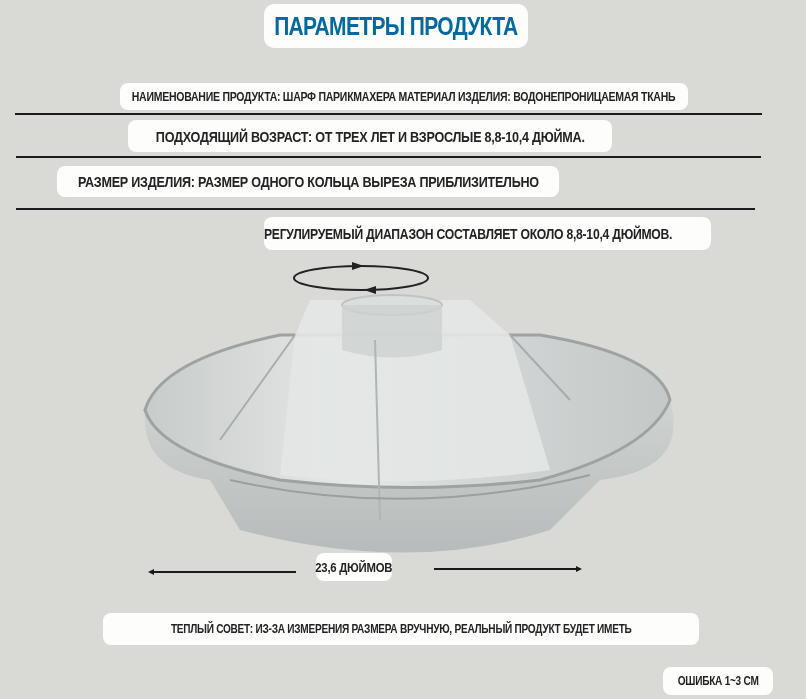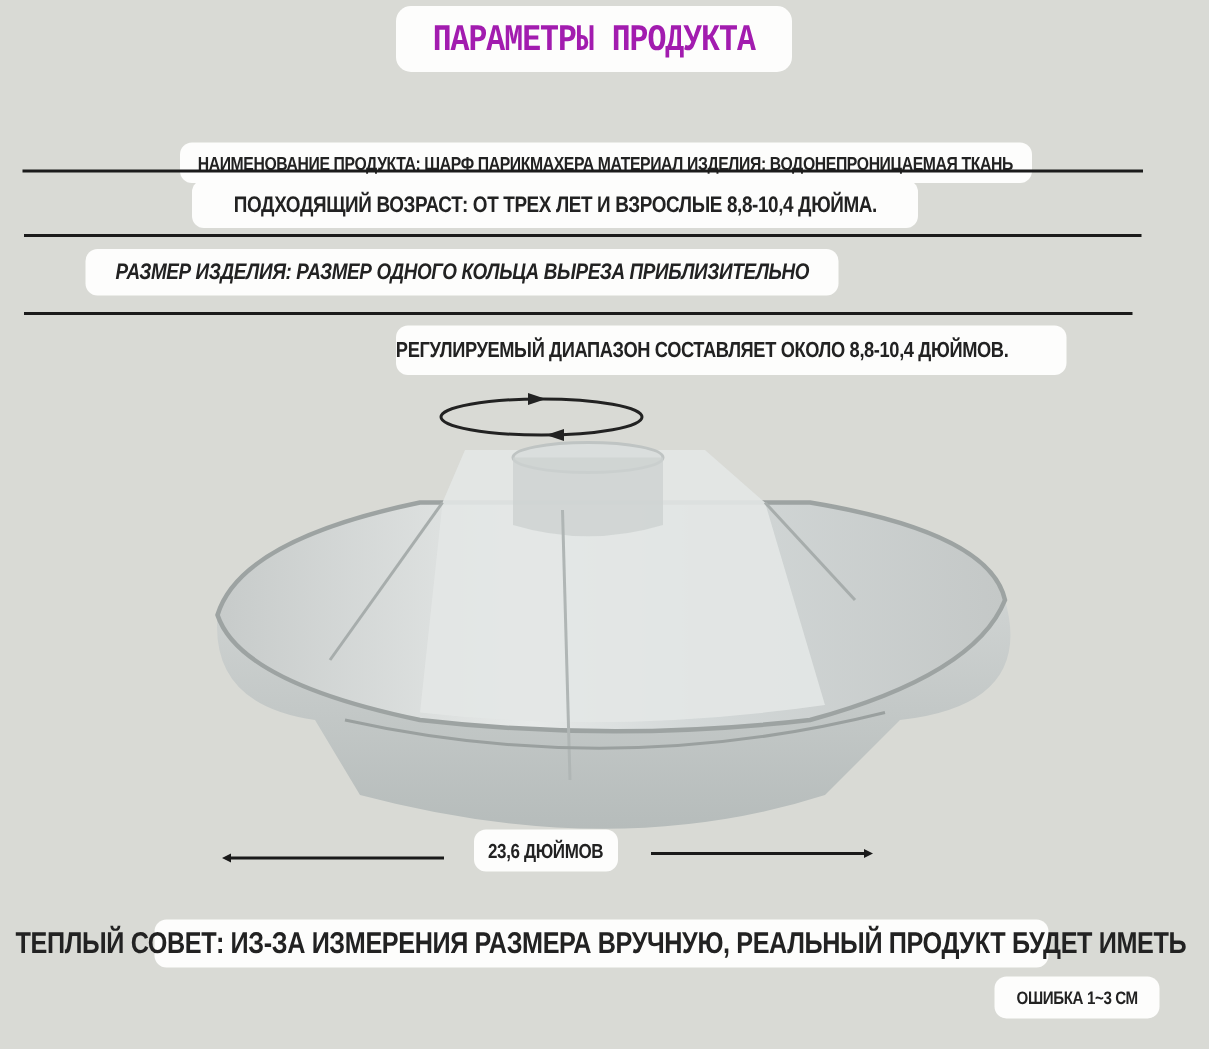--- a/index.html
+++ b/index.html
@@ -24,38 +24,38 @@
       box-sizing: border-box;
       display: flex;
       align-items: center;
       justify-content: center;
       letter-spacing: -0.3px;
       transform-origin: left center;
     }
     .title-pill {
       left: 264px; top: 4px; width: 264px; height: 44px;
       border-radius: 10px;
-      color: #a21caf;
+      color: #0369a1;
       font-size: 25px;
       letter-spacing: -0.8px;
-      font-family: Liberation Mono, monospace;
+      font-family: Liberation Sans, sans-serif;
     }
     .title-pill span { display:inline-block; transform: scaleX(0.86); }
     .rule {
       position: absolute;
       height: 2px;
       background: #1b1b1b;
     }
-    .p1 { left: 120px; top: 83px; width: 568px; height: 27px; font-size: 12.5px; margin-top: 12px; }
+    .p1 { left: 120px; top: 83px; width: 568px; height: 27px; font-size: 12.5px; }
     .p2 { left: 128px; top: 120px; width: 484px; height: 32px; font-size: 15px; }
-    .p3 { left: 57px;  top: 166px; width: 502px; height: 31px; font-size: 15px; font-style: italic; }
+    .p3 { left: 57px;  top: 166px; width: 502px; height: 31px; font-size: 15px; }
     .p4 { left: 264px; top: 217px; width: 447px; height: 33px; font-size: 14.5px; justify-content: flex-end; }
-    .p5 { left: 316px; top: 553px; width: 96px;  height: 28px; font-size: 13.5px; }
-    .p6 { left: 103px; top: 613px; width: 596px; height: 32px; font-size: 20px; }
-    .p7 { left: 663px; top: 651px; width: 110px; height: 28px; font-size: 12px; }
+    .p5 { left: 316px; top: 553px; width: 76px;  height: 28px; font-size: 13.5px; }
+    .p6 { left: 103px; top: 613px; width: 596px; height: 32px; font-size: 12px; }
+    .p7 { left: 663px; top: 667px; width: 110px; height: 28px; font-size: 12px; }
     .pill span { display: inline-block; transform: scaleX(0.84); }
 
     .product {
       position: absolute;
       left: 130px; top: 250px;
       width: 560px; height: 300px;
     }
     .dim-arrow {
       position: absolute;
     }

